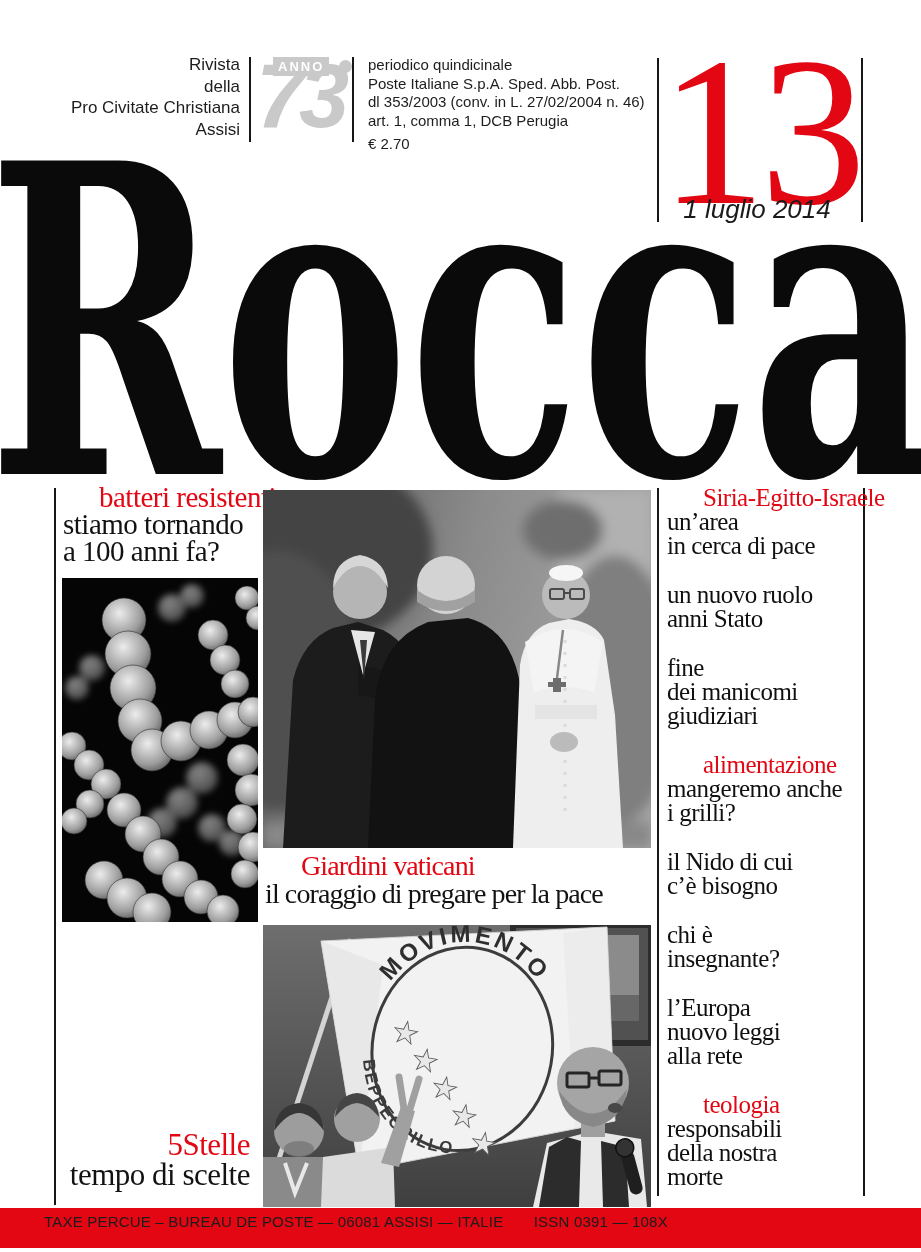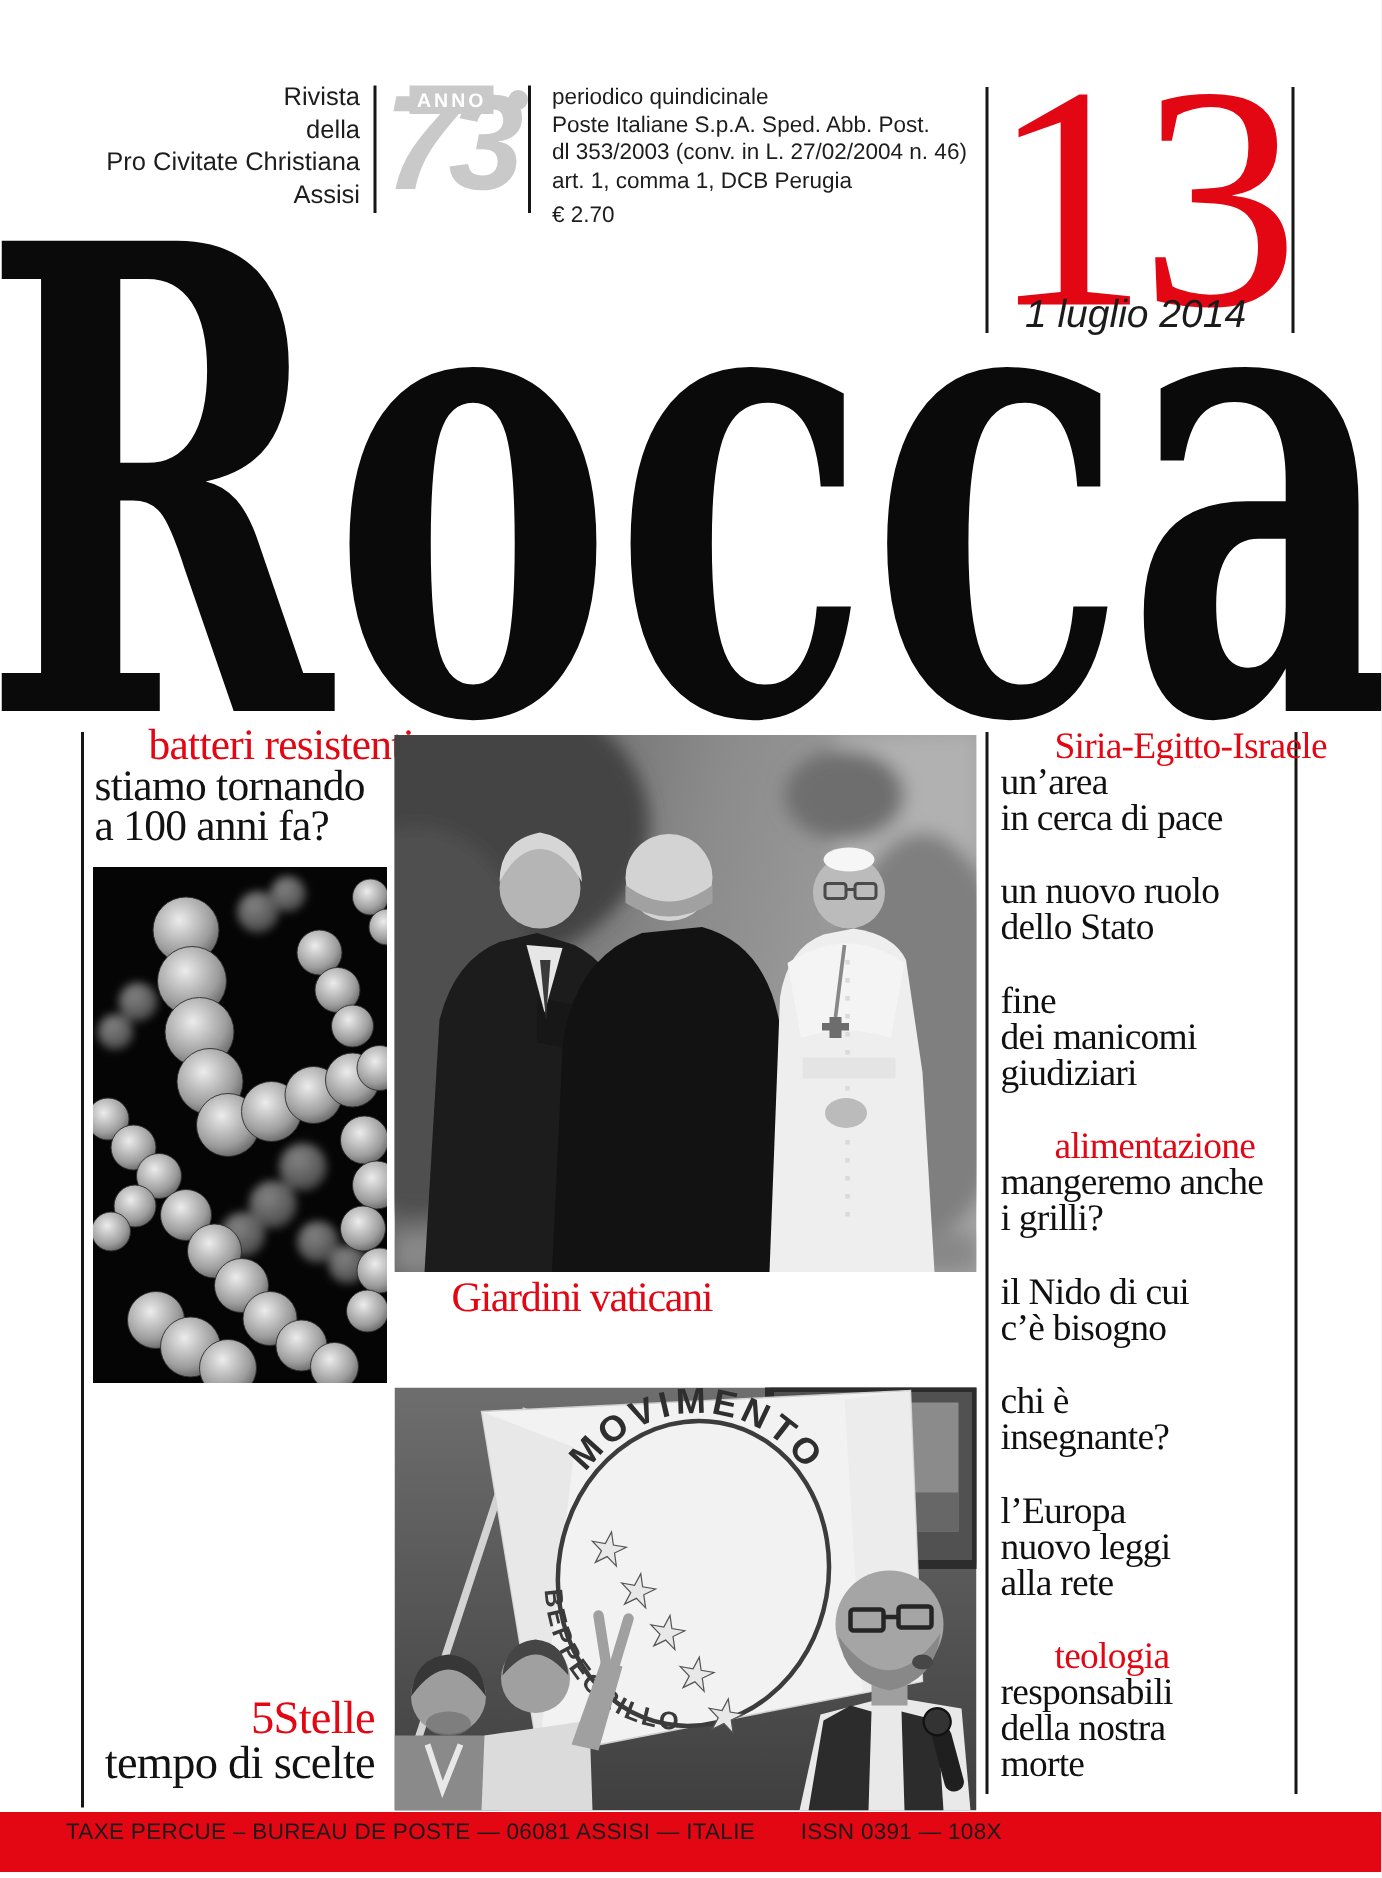--- a/index.html
+++ b/index.html
@@ -218,20 +218,21 @@
           <rect x="287" y="99" width="14" height="10" rx="2"></rect>
           <rect x="307" y="99" width="14" height="10" rx="2"></rect>
           <line x1="301" y1="103" x2="307" y2="103"></line>
         </g>
       </g>
     </svg>
   </div>
 
   <div class="caption1 serif">
     <div class="red">Giardini vaticani</div>
+    <div>il coraggio di pregare per la pace</div>
   </div>
 
   <div class="photo2">
     <svg class="photo" width="388" height="282" viewBox="0 0 388 282" xmlns="http://www.w3.org/2000/svg" xmlns:xlink="http://www.w3.org/1999/xlink">
       <defs>
         <linearGradient id="p2bg" x1="0" y1="0" x2="0" y2="1">
           <stop offset="0" stop-color="#6e6e6c"></stop>
             <stop offset="1" stop-color="#3f3f3d"></stop>
         </linearGradient>
         <path id="arcTop" d="M116,74 A92,100 0 0 1 286,84" fill="none"></path>
@@ -310,21 +311,21 @@
   <div class="vl" id="vl-r2"></div>
 
   <div class="right-col serif">
     <div class="rc-group">
       <div class="rc-line red">Siria-Egitto-Israele</div>
       <div class="rc-line">un’area</div>
       <div class="rc-line">in cerca di pace</div>
     </div>
     <div class="rc-group">
       <div class="rc-line">un nuovo ruolo</div>
-      <div class="rc-line">dello Stato</div>
+      <div class="rc-line">anni Stato</div>
     </div>
     <div class="rc-group">
       <div class="rc-line">fine</div>
       <div class="rc-line">dei manicomi</div>
       <div class="rc-line">giudiziari</div>
     </div>
     <div class="rc-group">
       <div class="rc-line red">alimentazione</div>
       <div class="rc-line">mangeremo anche</div>
       <div class="rc-line">i grilli?</div>

